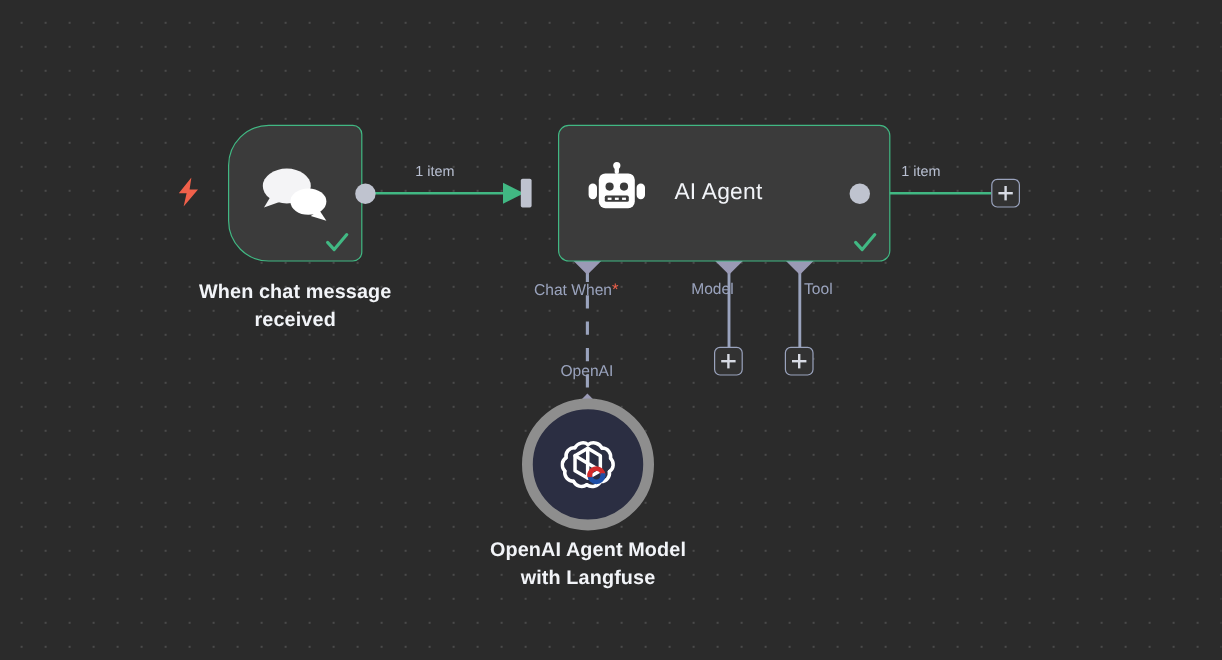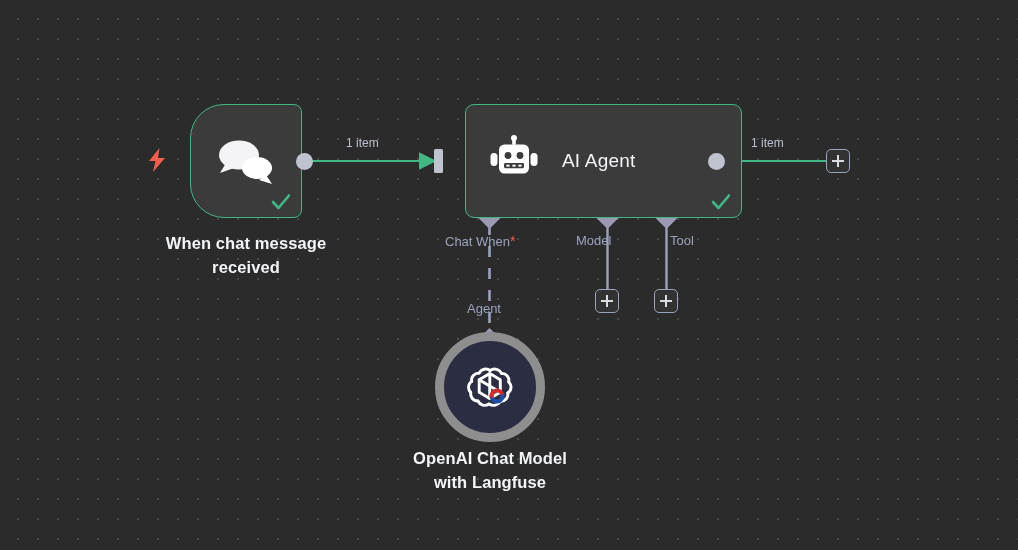--- a/index.html
+++ b/index.html
@@ -191,21 +191,21 @@
     </svg>
   </div>
   <div class="out-dot" style="left:708px; top:153px;"></div>
 
   <div class="sub-label" style="left:445px; top:233px;">
     <span>Chat When</span><span class="req">*</span>
   </div>
   <div class="sub-label" style="left:576px; top:233px;">Model</div>
   <div class="sub-label" style="left:649px; top:233px;margin-left:21px;">Tool</div>
 
-  <div class="sub-label" style="left:467px; top:301px;">Agent</div>
+  <div class="sub-label" style="left:467px; top:301px;">OpenAI</div>
 
   <div class="edge-label" style="left:751px; top:136px;">1 item</div>
 
   <div class="plus-btn" style="left:826px; top:149px;"></div>
   <div class="plus-btn" style="left:595px; top:289px;"></div>
   <div class="plus-btn" style="left:654px; top:289px;"></div>
 
   <div id="model-node">
     <svg class="openai-logo" viewBox="0 0 46 46">
       <g fill="none" stroke="#ffffff" stroke-width="2.9" stroke-linejoin="round" stroke-linecap="round">
@@ -224,16 +224,16 @@
         <path d="M22.7 34.4 L22.7 22 L12.2 15.7"></path>
       </g>
       <g>
         <path d="M22.5 32 a7.5 7.5 0 0 1 15 0 l-4 0 a3.5 3.5 0 0 0 -7 0 z" fill="#d32b2b"></path>
         <path d="M22.5 32 a7.5 7.5 0 0 0 15 0 l-4 0 a3.5 3.5 0 0 1 -7 0 z" fill="#1e4fa8"></path>
         <rect x="22.5" y="30.4" width="4" height="3.2" fill="#d32b2b"></rect>
         <rect x="33.5" y="30.4" width="4" height="3.2" fill="#1e4fa8"></rect>
       </g>
     </svg>
   </div>
-  <div class="node-label" id="model-label">OpenAI Chat Model
+  <div class="node-label" id="model-label">OpenAI Agent Model
 with Langfuse</div>
 
 </div>
 
 </body></html>

